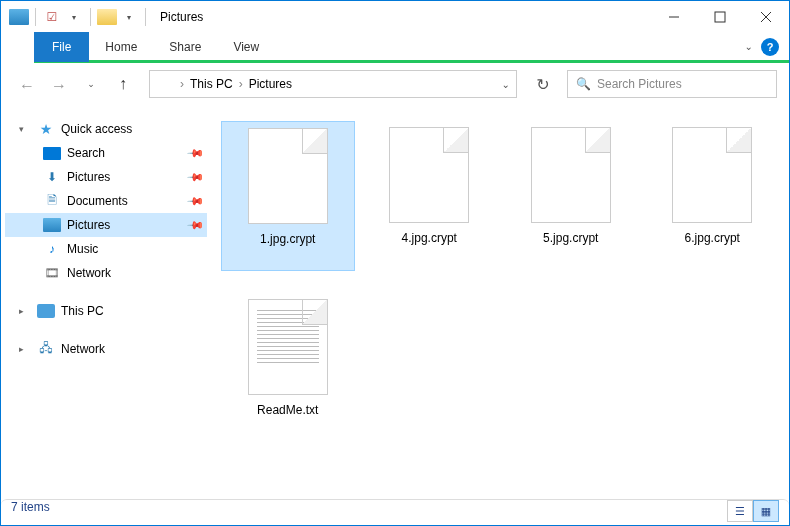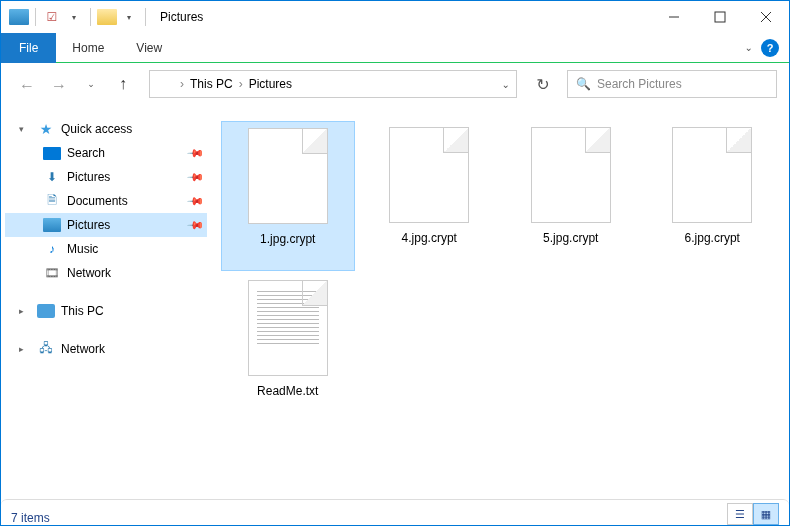--- a/index.html
+++ b/index.html
@@ -7,21 +7,21 @@
     .window { width: 790px; height: 526px; border: 1px solid #0078d7; display: flex; flex-direction: column; background: #fff; }
     
     .titlebar { height: 32px; display: flex; align-items: center; padding: 0 0 0 8px; background: #fff; }
     .titlebar-icons { display: flex; align-items: center; gap: 2px; }
     .qat-icon { width: 20px; height: 20px; display: flex; align-items: center; justify-content: center; font-size: 12px; }
     .qat-sep { width: 1px; height: 18px; background: #ccc; margin: 0 4px; }
     .title-text { margin-left: 10px; font-size: 12px; color: #000; }
     .window-controls { margin-left: auto; display: flex; }
     .wc-btn { width: 46px; height: 32px; display: flex; align-items: center; justify-content: center; font-size: 14px; color: #333; }
     
-    .ribbon { height: 30px; display: flex; align-items: center; background: #fff; border-bottom: 1px solid #22c55e; }
+    .ribbon { height: 30px; display: flex; align-items: center; background: #fff; border-bottom: 3px solid #22c55e; margin-left: 33px; }
     .file-tab { background: #1979ca; color: #fff; padding: 6px 18px; font-size: 12px; height: 30px; display: flex; align-items: center; }
     .ribbon-tab { padding: 6px 16px; font-size: 12px; color: #333; }
     .ribbon-spacer { flex: 1; }
     .ribbon-right { display: flex; align-items: center; gap: 8px; padding-right: 10px; }
     .help-icon { width: 18px; height: 18px; border-radius: 50%; background: #0078d7; color: #fff; display: flex; align-items: center; justify-content: center; font-size: 11px; font-weight: bold; }
     
     .navbar { height: 42px; display: flex; align-items: center; padding: 6px 12px; gap: 4px; }
     .nav-btn { width: 28px; height: 28px; display: flex; align-items: center; justify-content: center; color: #999; font-size: 16px; }
     .nav-btn.enabled { color: #333; }
     .addr-bar { flex: 1; height: 28px; border: 1px solid #ccc; display: flex; align-items: center; padding: 0 6px; font-size: 12px; gap: 6px; margin: 0 8px; }
@@ -35,30 +35,30 @@
     
     .sidebar { width: 210px; border-right: none; padding: 12px 4px; }
     .tree-item { display: flex; align-items: center; padding: 3px 4px 3px 14px; font-size: 12px; color: #000; gap: 6px; height: 24px; }
     .tree-item.selected { background: #cce8ff; }
     .tree-item.lvl2 { padding-left: 38px; }
     .chev { width: 12px; color: #666; font-size: 9px; }
     .pin { margin-left: auto; color: #888; font-size: 11px; transform: rotate(45deg); }
     .item-icon { width: 18px; height: 16px; display: flex; align-items: center; justify-content: center; }
     .spacer-row { height: 14px; }
     
-    .main { flex: 1; padding: 16px 10px; display: grid; grid-template-columns: repeat(4, 1fr); grid-auto-rows: 150px; gap: 3px 8px; align-content: start; overflow: auto; }
+    .main { flex: 1; padding: 16px 10px; display: grid; grid-template-columns: repeat(4, 1fr); grid-auto-rows: 150px; gap: 22px 8px; align-content: start; overflow: auto; }
     .file-tile { display: flex; flex-direction: column; align-items: center; justify-content: flex-start; padding-top: 6px; }
     .file-tile.selected { background: #cce8ff; border: 1px solid #99d1ff; }
     .file-thumb { width: 80px; height: 96px; background: #fff; border: 1px solid #ccc; position: relative; margin-bottom: 8px; }
     .file-thumb::after { content: ''; position: absolute; top: 0; right: 0; width: 24px; height: 24px; background: linear-gradient(135deg, transparent 50%, #f0f0f0 50%); border-left: 1px solid #ccc; border-bottom: 1px solid #ccc; }
     .file-thumb.txt { display: flex; flex-direction: column; padding: 10px 8px; gap: 3px; }
     .file-thumb.txt .line { height: 1px; background: #bbb; width: 100%; }
     .file-name { font-size: 12px; text-align: center; color: #000; }
     
-    .statusbar { height: 26px; border-top: 1px solid #ddd; display: flex; align-items: flex-end; padding: 0 10px; font-size: 12px; color: #248; background: #fff; border-radius: 6px; }
+    .statusbar { height: 26px; border-top: 1px solid #ddd; display: flex; align-items: flex-start; padding: 0 10px; font-size: 12px; color: #248; background: #fff; border-radius: 6px; }
     .status-spacer { flex: 1; }
     .view-toggle { display: flex; gap: 0; }
     .vt-btn { width: 26px; height: 22px; border: 1px solid #ccc; display: flex; align-items: center; justify-content: center; font-size: 11px; }
     .vt-btn.active { background: #cce8ff; border-color: #66afe9; }
     
     .ico-folder { width: 22px; height: 16px; background: linear-gradient(#ffe9a6, #f0c850); border-radius: 1px; position: relative; }
     .ico-pic { width: 22px; height: 16px; background: linear-gradient(#5cb3e6, #2a85c2); border-radius: 1px; }
     .ico-monitor { width: 20px; height: 14px; background: #4aa0dc; border-radius: 2px; position: relative; }
     .ico-star { color: #3a9de0; font-size: 14px; }
   </style>
@@ -99,20 +99,21 @@
             <line x1="1" y1="1" x2="11" y2="11" stroke="#333" stroke-width="1"></line>
             <line x1="11" y1="1" x2="1" y2="11" stroke="#333" stroke-width="1"></line>
           </svg>
         </div>
     </div>
   </div>
 
   <div class="ribbon">
     <div class="file-tab">File</div>
     <div class="ribbon-tab">Home</div>
+    <div class="ribbon-tab">Share</div>
     <div class="ribbon-tab">View</div>
     <div class="ribbon-spacer"></div>
     <div class="ribbon-right">
       <span style="color:#555;font-size:10px">⌄</span>
       <span class="help-icon">?</span>
     </div>
   </div>
 
   <div class="navbar">
     <div class="nav-btn">←</div>

